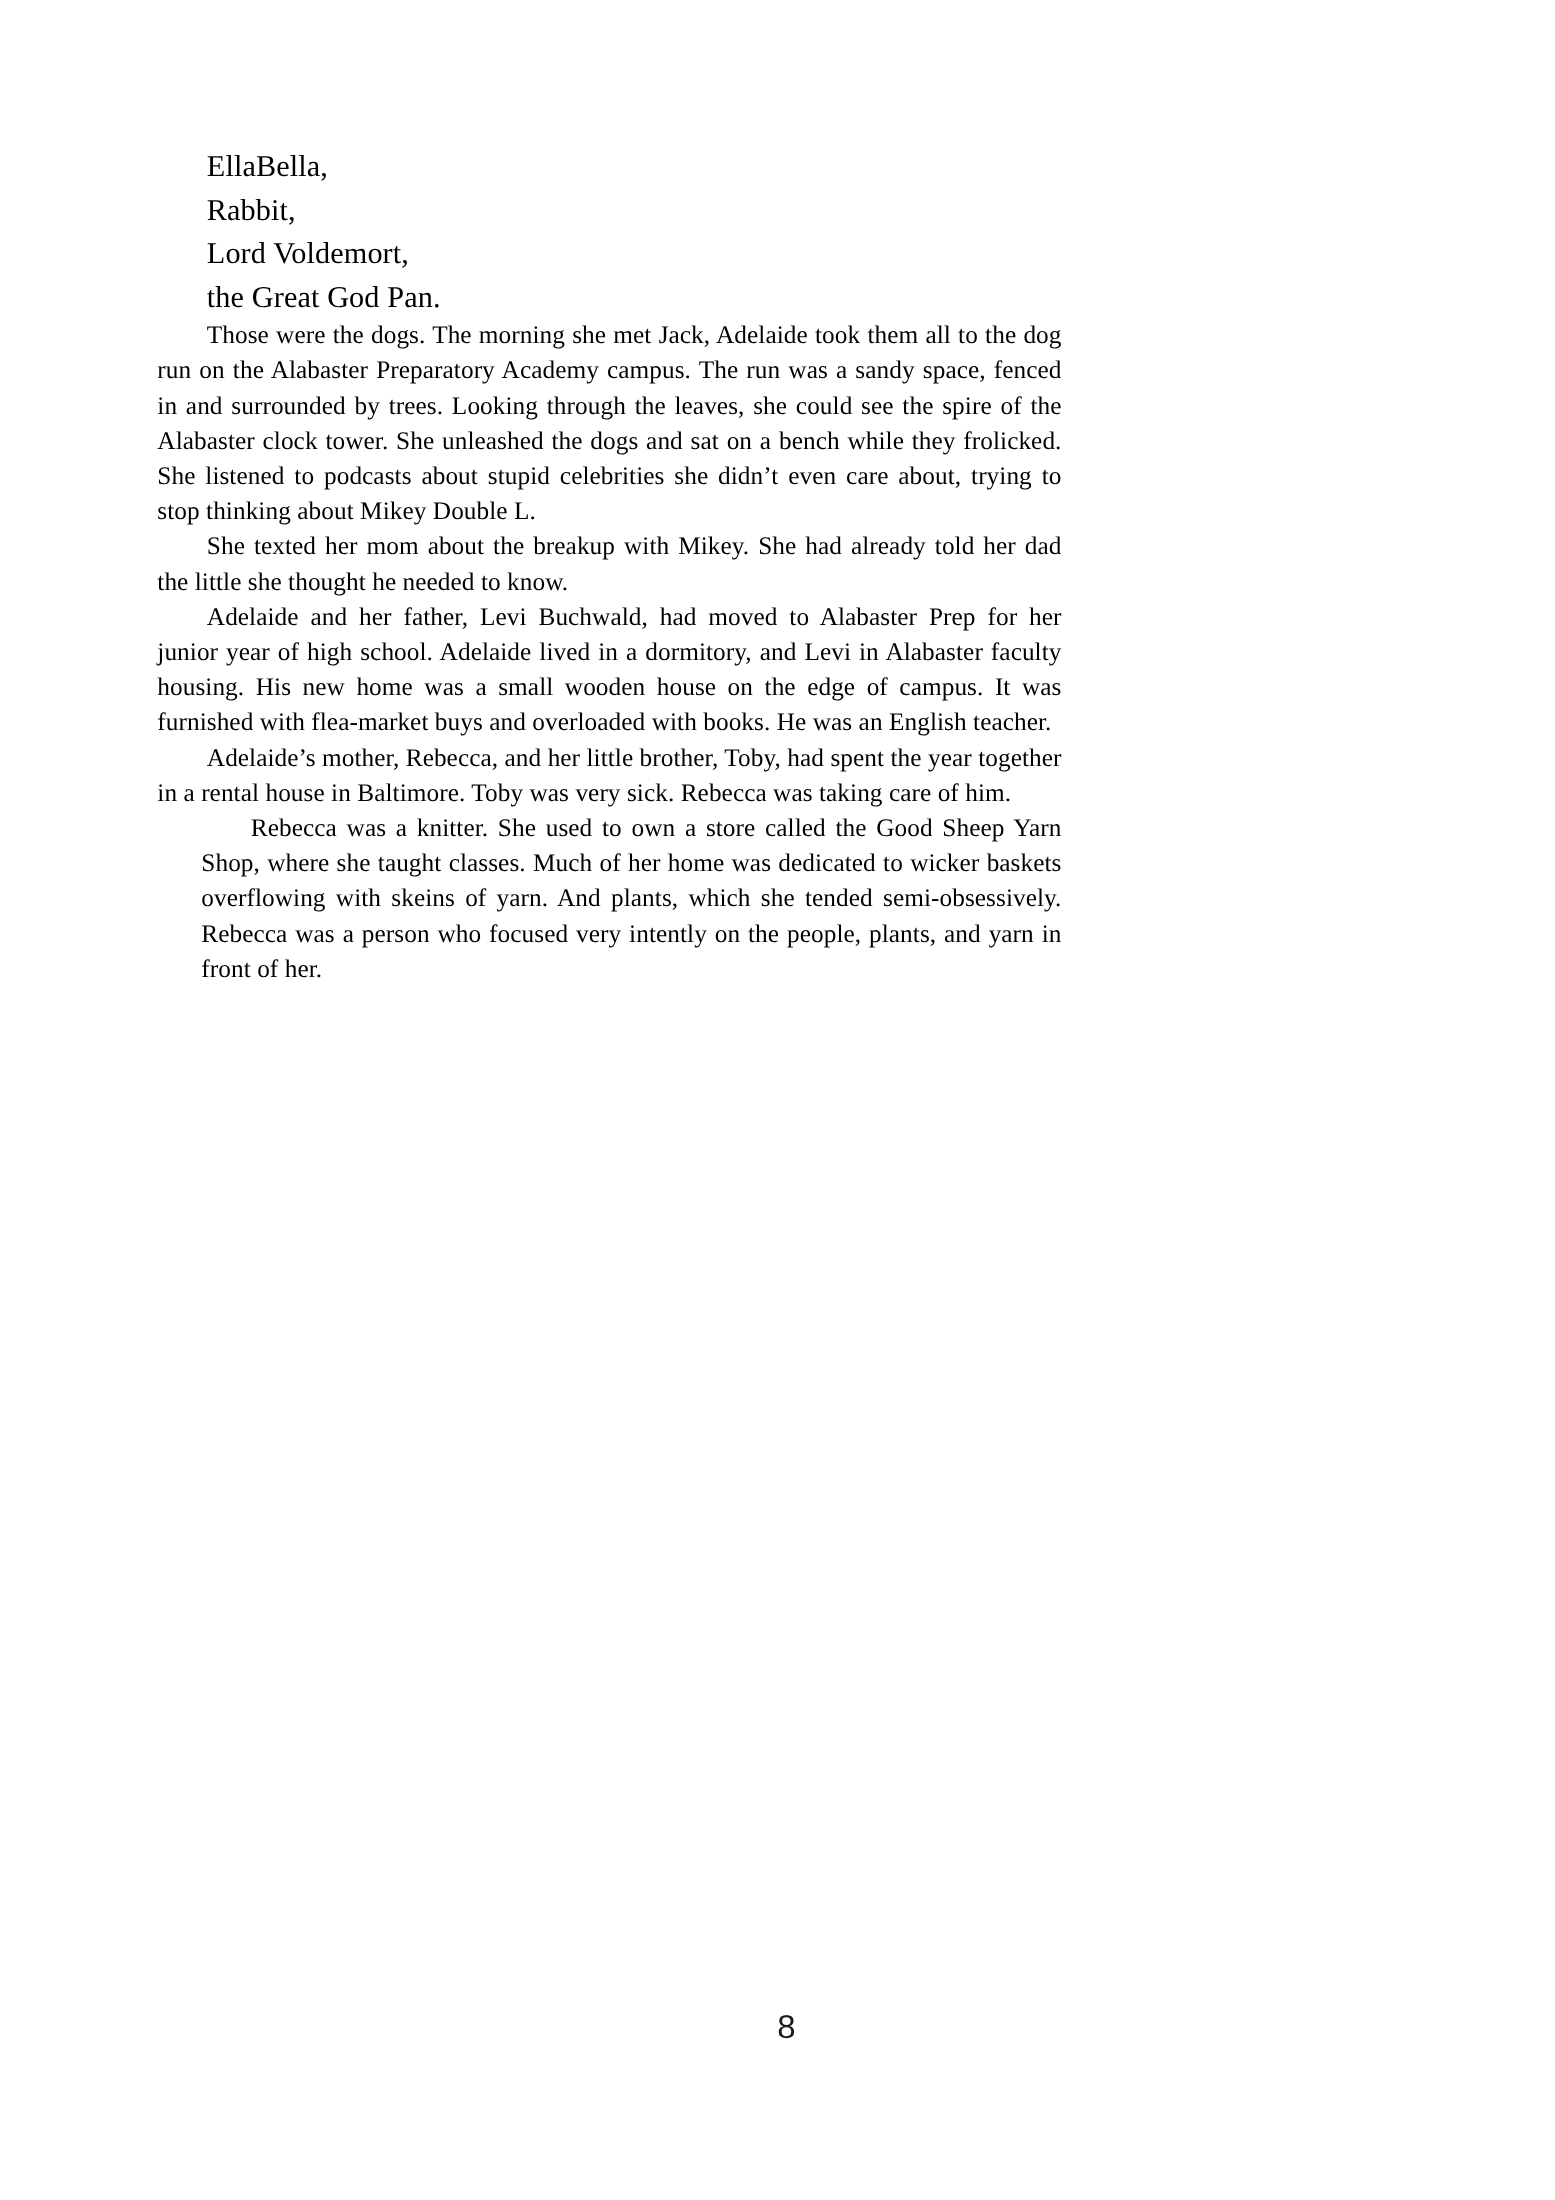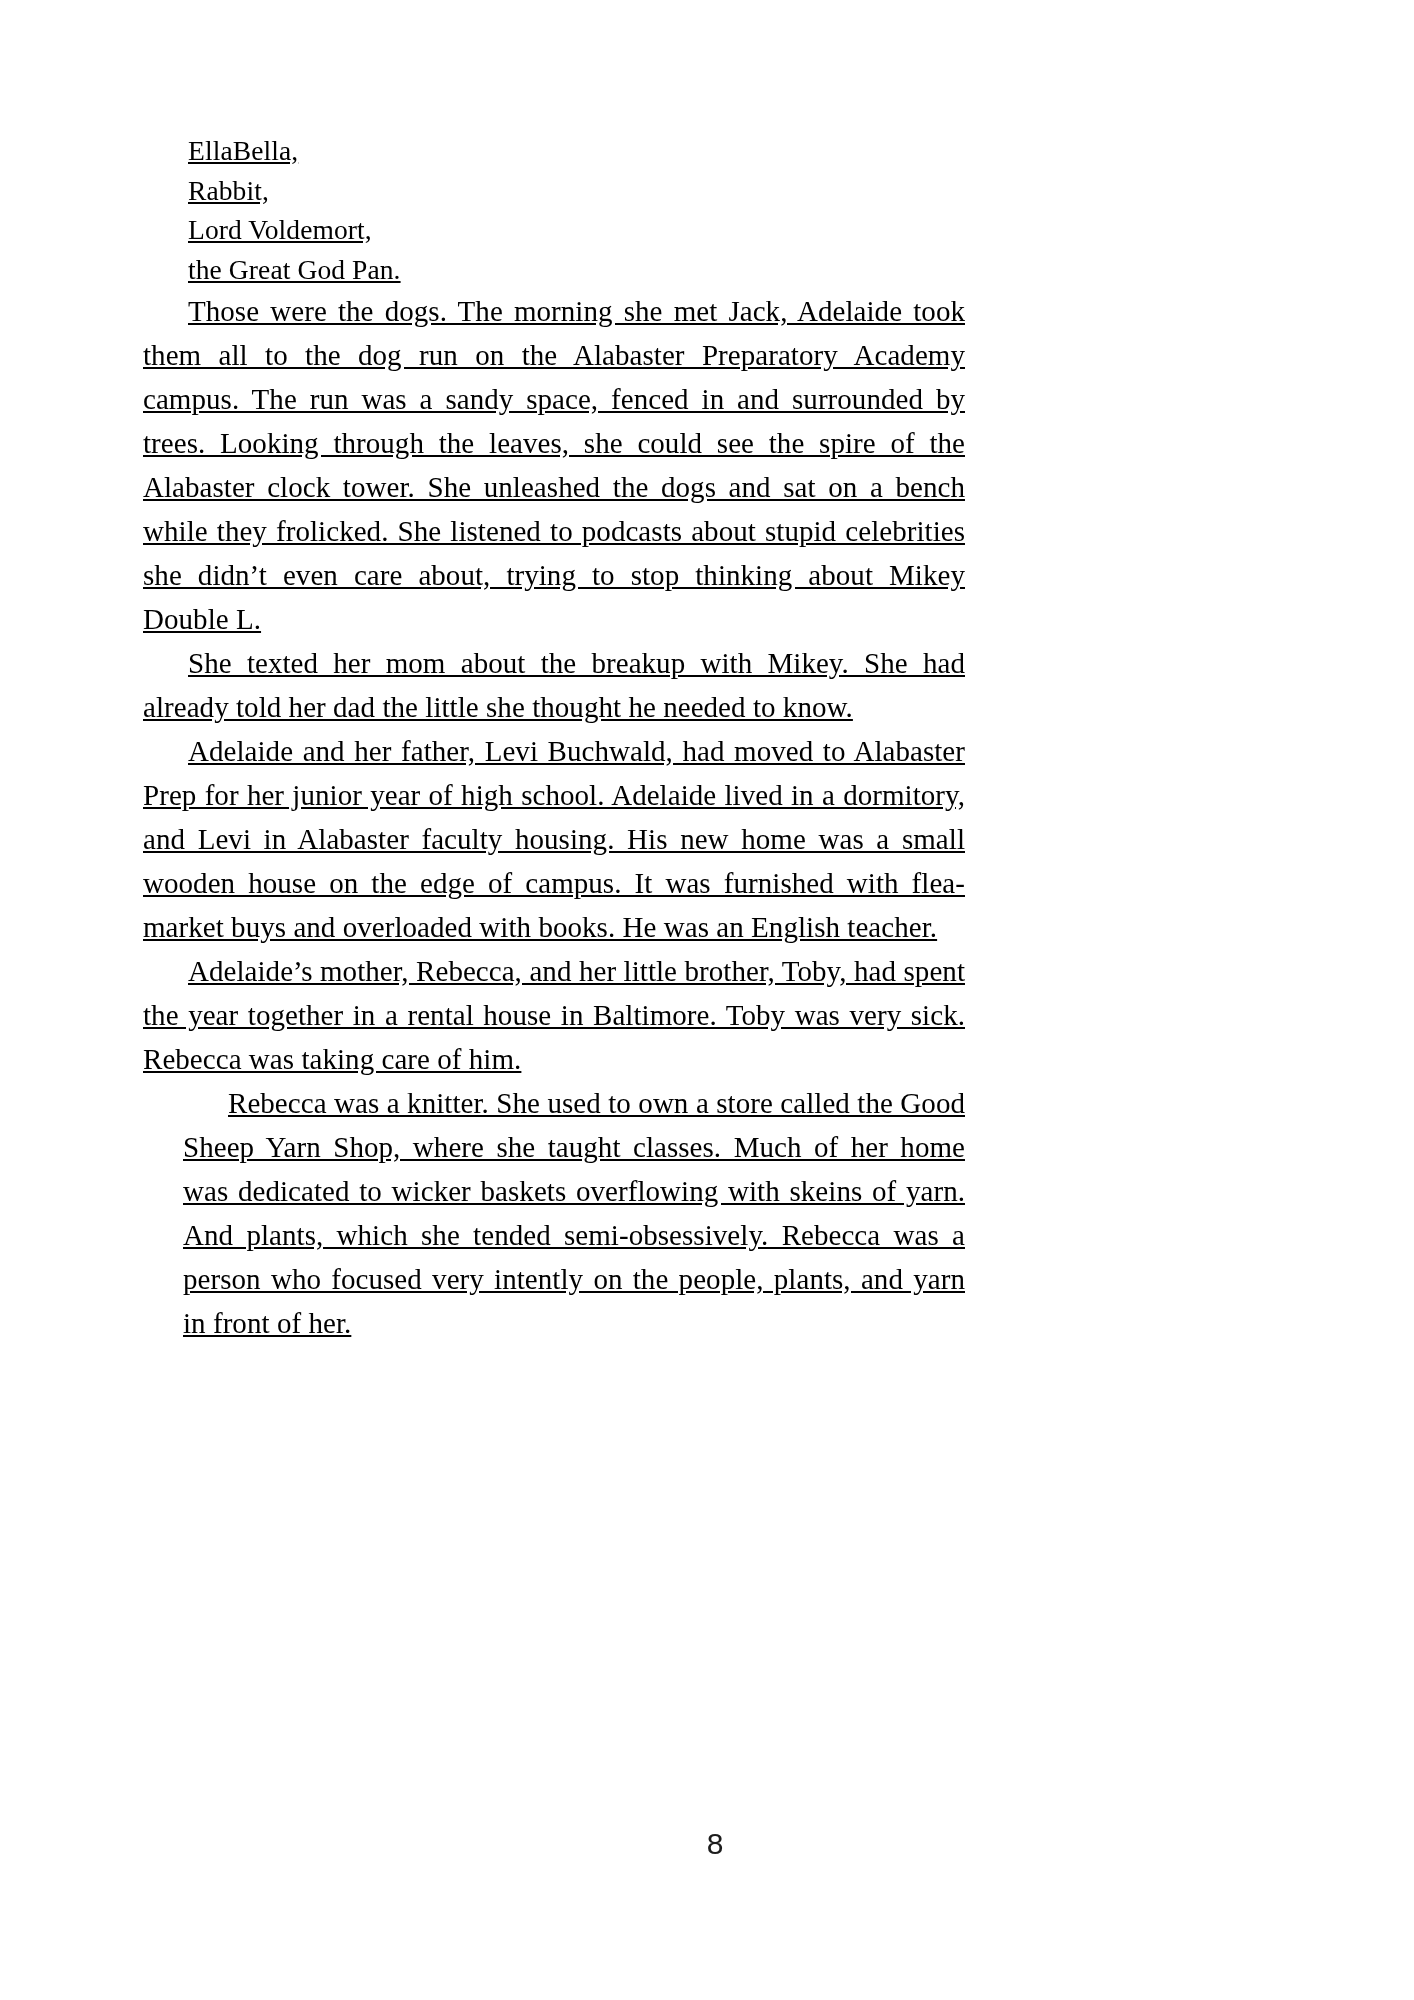--- a/index.html
+++ b/index.html
@@ -22,39 +22,38 @@
     left: 0;
     width: 1414px;
     height: 2000px;
     background: #ffffff;
   }
   .text-block {
     position: absolute;
     left: 143px;
     top: 131px;
     width: 822px;
-    text-decoration: underline;
   }
   .dog-list {
     margin: 0;
     padding: 0;
     list-style: none;
   }
   .dog-list li {
     font-size: 27.5px;
     line-height: 39.5px;
     text-indent: 45px;
     text-align: left;
     white-space: nowrap;
     letter-spacing: 0.1px;
   }
   p.body-par {
     margin: 0;
-    font-size: 29px;
-    line-height: 44px;
+    font-size: 23px;
+    line-height: 32px;
     text-align: justify;
     text-justify: inter-word;
     text-indent: 45px;
     letter-spacing: 0.05px;
     word-spacing: 0px;
     -webkit-hyphens: none;
     hyphens: none;
   }
   p.body-par:last-of-type {
     margin-bottom: 0;

